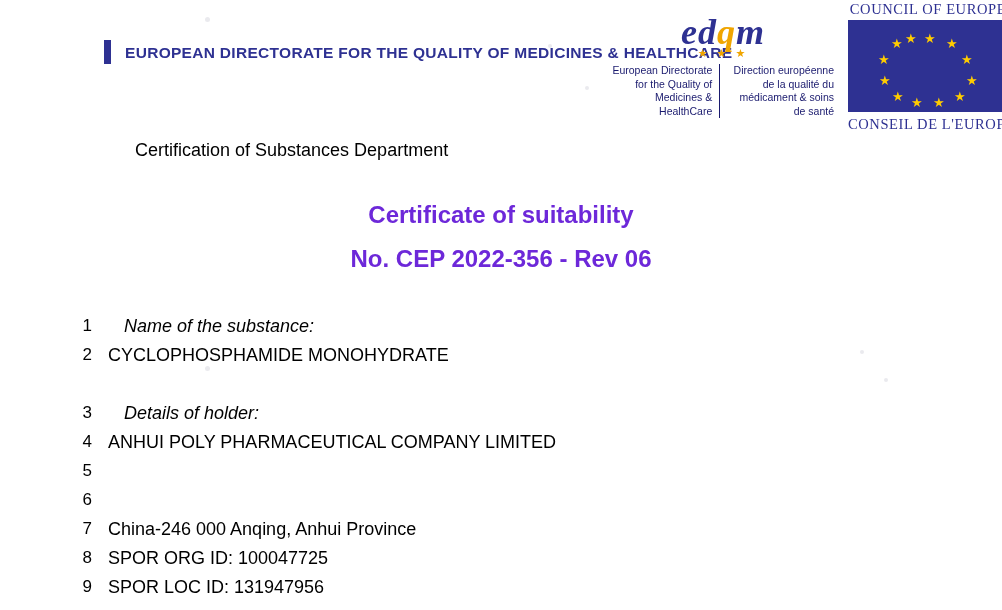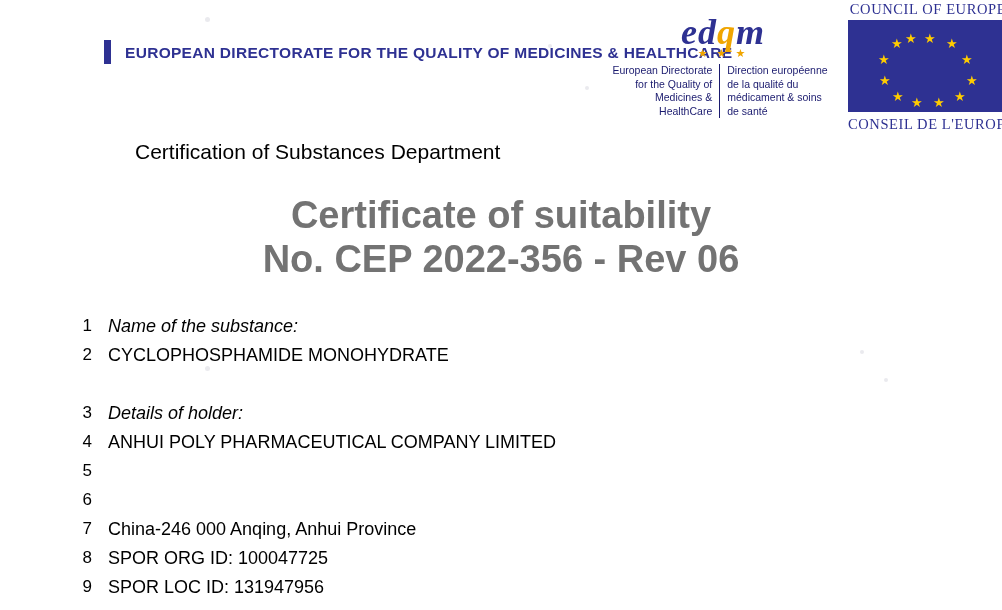--- a/index.html
+++ b/index.html
@@ -84,21 +84,21 @@
     margin-top: 6px;
     font-size: 10.5px;
     line-height: 13.5px;
     color: #1a1a6e;
   }
   .edqm-sub .col {
     text-align: right;
     padding-right: 7px;
   }
   .edqm-sub .col2 {
-    text-align: left;
+    text-align: right;
     padding-left: 7px;
     border-left: 1px solid #1a1a6e;
   }
 
   
   .coe {
     position: absolute;
     left: 848px;
     top: 0px;
     width: 160px;
@@ -131,37 +131,37 @@
     line-height: 18px;
     margin-top: 3px;
     white-space: nowrap;
   }
 
   
   .department {
     position: absolute;
     left: 135px;
     top: 140px;
-    font-size: 21px;
+    font-size: 18px;
     color: #000;
   }
 
   
   .title-block {
     position: absolute;
     left: 0;
     top: 193px;
     width: 1002px;
     text-align: center;
   }
   .title-line {
-    font-size: 38px;
+    font-size: 24px;
     font-weight: bold;
     line-height: 44px;
-    color: #737373;
+    color: #6d28d9;
   }
 
   
   .body-lines {
     position: absolute;
     left: 0;
     top: 316px;
     width: 1002px;
   }
   .line {
@@ -174,21 +174,21 @@
     text-align: right;
     padding-right: 16px;
     font-size: 17px;
     color: #000;
   }
   .line .txt {
     font-size: 18px;
     color: #000;
     white-space: nowrap;
   }
-  .txt.italic { font-style: italic; }
+  .txt.italic { font-style: italic; margin-left: 16px; }
   .txt.bold { font-weight: normal; }
   .line.spacer { height: 29px; }
 
   
   .speck {
     position: absolute;
     background: #d8d8e0;
     border-radius: 50%;
     opacity: .55;
   }

